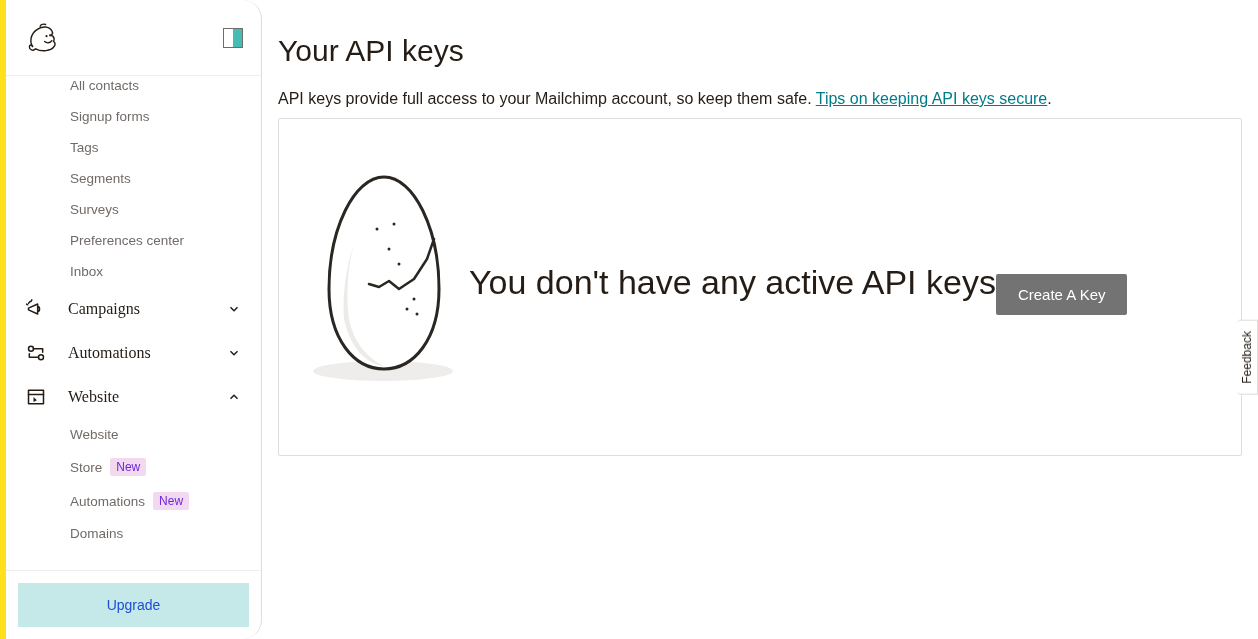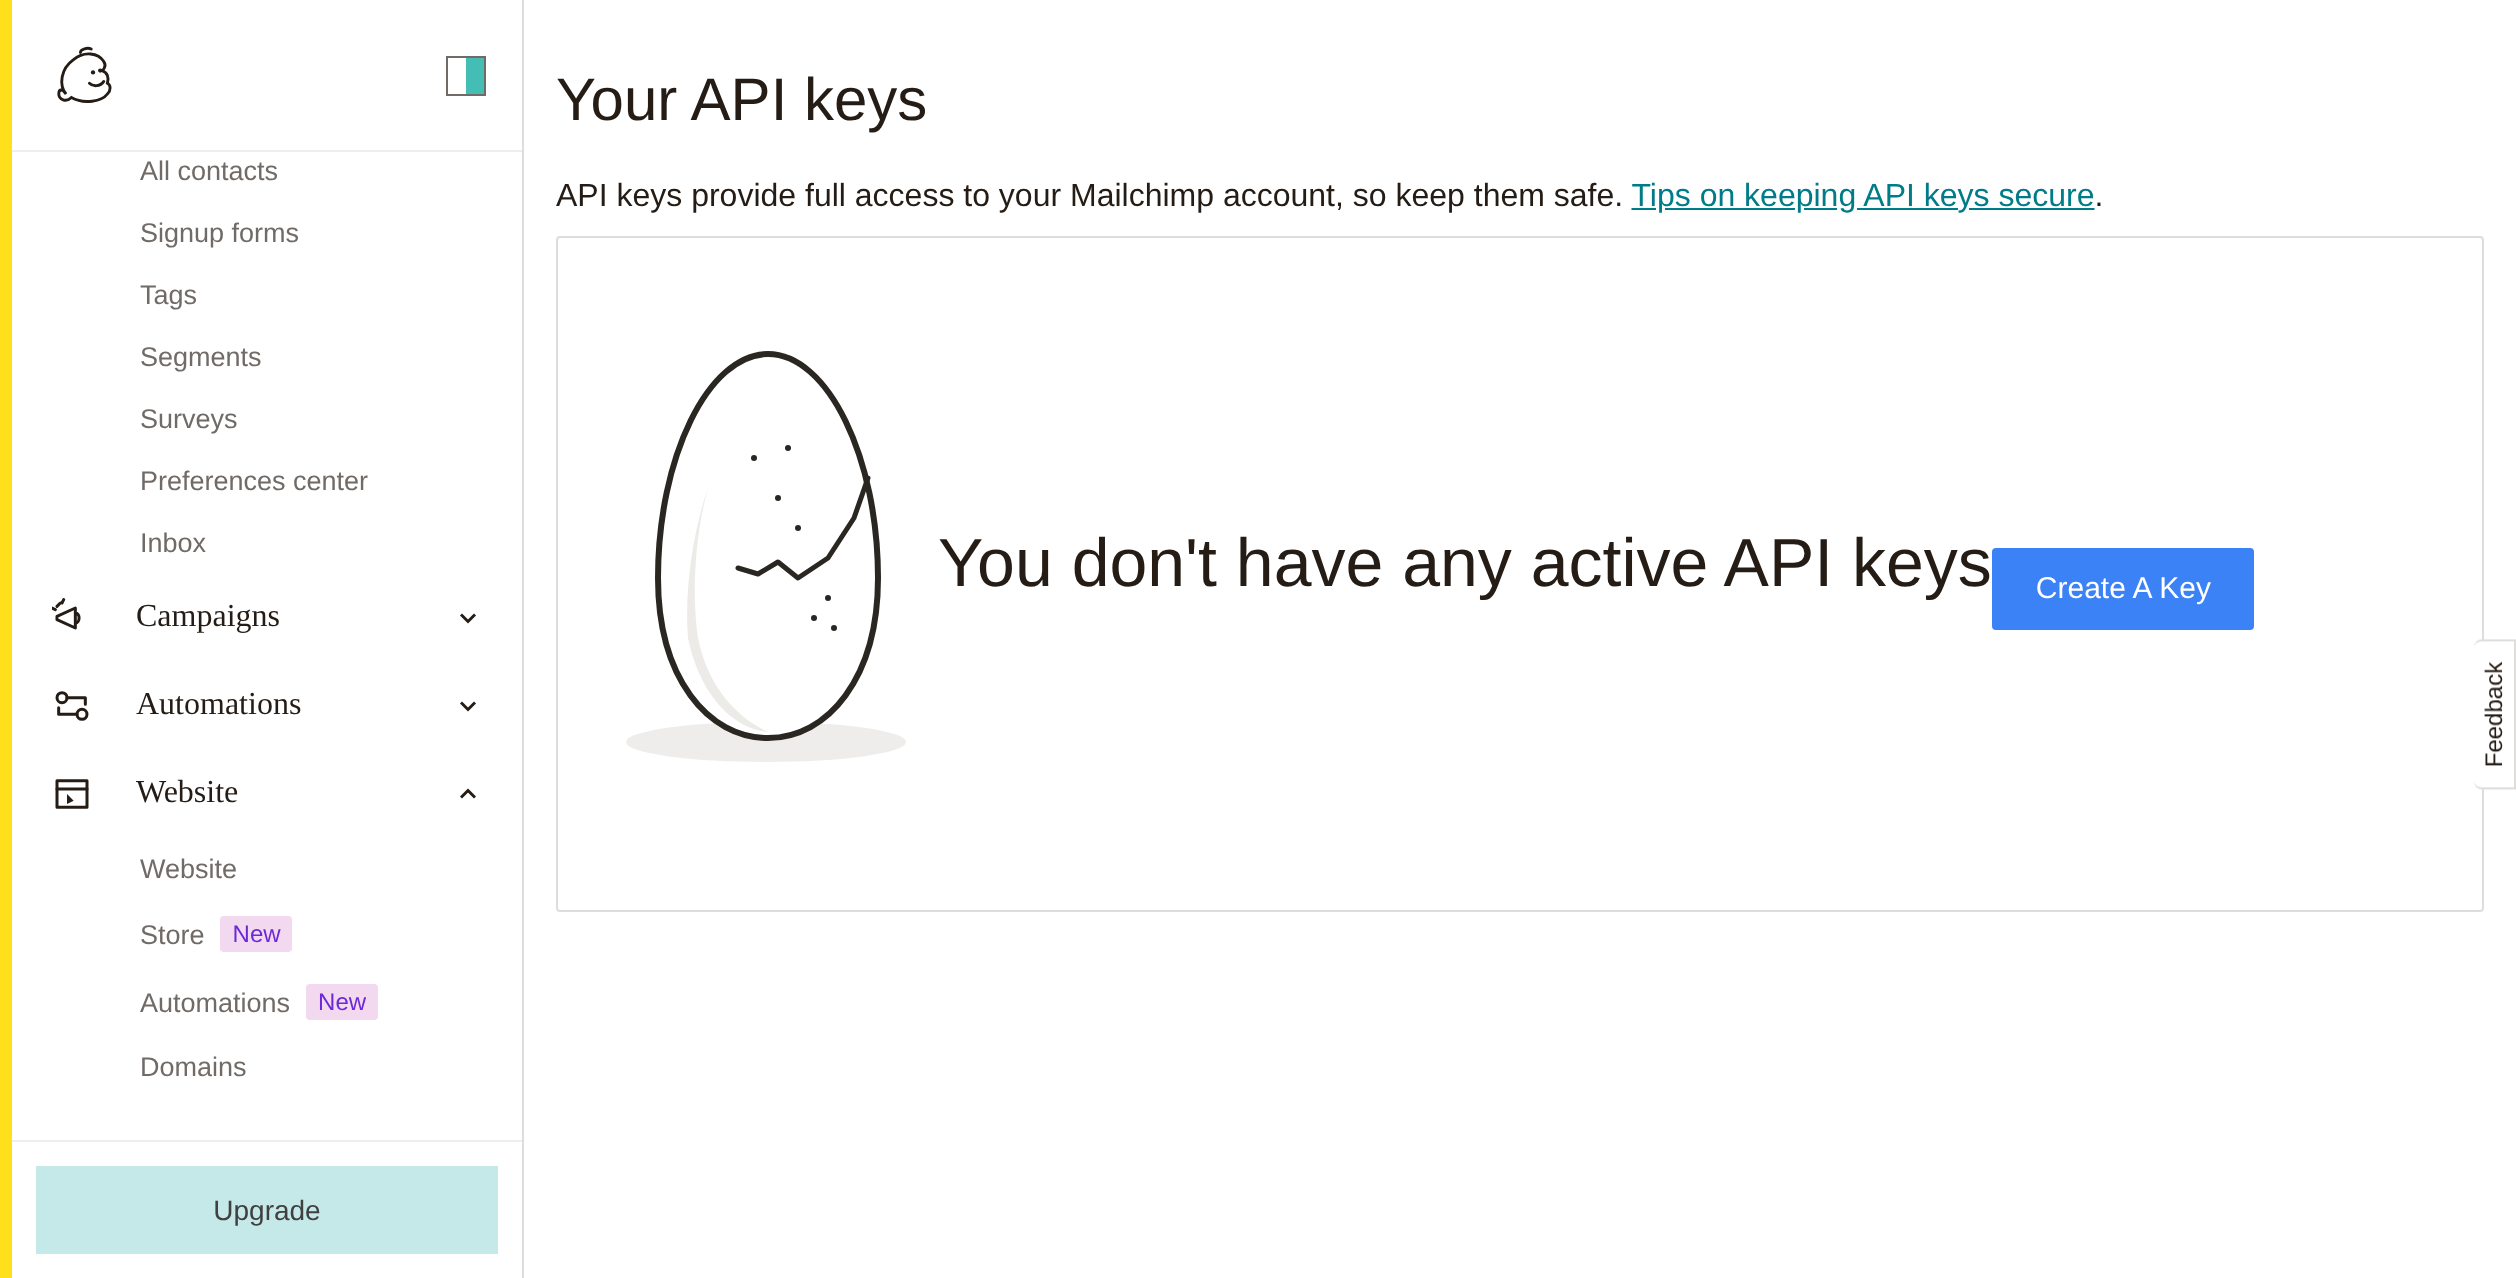--- a/index.html
+++ b/index.html
@@ -1,50 +1,50 @@
 <!DOCTYPE html>
 <html><head>
 <meta charset="utf-8">
 <style>
   * { box-sizing: border-box; margin: 0; padding: 0; }
   html, body { height: 100%; font-family: "Helvetica Neue", Helvetica, Arial, sans-serif; font-size: 14px; color: #241c15; }
   body { display: flex; width: 1258px; height: 639px; overflow: hidden; border-left: 6px solid #ffe01b; }
   
-  .sidebar { width: 256px; border-right: 1px solid #dedddc; display: flex; flex-direction: column; background: #fff; position: relative; }
+  .sidebar { width: 256px; border-right: 1px solid #dedddc; display: flex; flex-direction: column; background: #fff; position: relative; border-radius: 19px; }
   .sidebar-header { height: 76px; display: flex; align-items: center; justify-content: space-between; padding: 0 18px; border-bottom: 1px solid #efeeea; }
   .logo svg { width: 36px; height: 36px; display: block; }
   .panel-toggle { width: 20px; height: 20px; border: 1px solid #716b67; display: flex; cursor: pointer; }
   .panel-toggle .half { flex: 1; }
   .panel-toggle .filled { background: #44bdb5; }
   .nav-scroll { flex: 1; overflow-y: auto; position: relative; padding-top: 0; }
   .nav-scroll::-webkit-scrollbar { width: 8px; }
   .nav-scroll::-webkit-scrollbar-thumb { background: #d0cfcd; border-radius: 4px; }
   .nav-scroll::-webkit-scrollbar-track { background: transparent; }
   .nav-sub { list-style: none; padding-left: 64px; }
   .nav-sub li { padding: 8px 0; font-size: 13.5px; color: #716b67; cursor: pointer; display: flex; align-items: center; gap: 8px; }
   .nav-top { list-style: none; }
   .nav-top > li { display: flex; align-items: center; padding: 12px 20px; cursor: pointer; justify-content: space-between; }
   .nav-top > li .left { display: flex; align-items: center; gap: 22px; }
   .nav-top .icon { width: 20px; height: 20px; display:flex; align-items:center; justify-content:center; }
   .nav-label { font-size: 16px; font-family: Georgia, 'Times New Roman', serif; color: #241c15; }
   .chevron svg { width: 14px; height: 14px; display:block; }
   .badge { background: #f2d9f0; color: #6d28d9; font-size: 12px; padding: 2px 6px; border-radius: 2px; }
   .sidebar-footer { padding: 12px; border-top: 1px solid #efeeea; }
-  .upgrade-btn { width: 100%; background: #c5e8e8; color: #404040; border: none; font-weight: 500; font-size: 14px; padding: 14px 0; cursor: pointer; }
+  .upgrade-btn { width: 100%; background: #c5e8e8; color: #1d4ed8; border: none; font-weight: 500; font-size: 14px; padding: 14px 0; cursor: pointer; }
   .cut-top { padding-top: 0; }
   .cut-top li:first-child { padding-top: 4px; margin-top: -2px; }
   
   .main { flex: 1; padding: 34px 16px 20px 16px; overflow-y: auto; position: relative; }
   .page-title { font-size: 30px; font-weight: 400; margin-bottom: 22px; }
   .page-desc { font-size: 16px; color: #241c15; margin-bottom: 10px; }
   .page-desc a { color: #007c89; text-decoration: underline; }
   .card { border: 1px solid #dedddc; border-radius: 2px; padding: 50px 20px 36px 20px; display: flex; flex-direction: row; align-items: center; }
   .egg-illustration { width: 170px; height: 220px; margin-bottom: 30px; }
   .empty-heading { font-size: 34px; font-weight: 400; margin-bottom: 24px; text-align: center; }
-  .create-btn { background: #3b82f6; color: #fff; border: none; padding: 12px 22px; font-size: 15px; font-weight: 500; cursor: pointer; border-radius: 2px; }
+  .create-btn { background: #737373; color: #fff; border: none; padding: 12px 22px; font-size: 15px; font-weight: 500; cursor: pointer; border-radius: 2px; }
   
   .feedback-tab { position: fixed; right: 0; top: 320px; writing-mode: vertical-rl; transform: rotate(180deg); background: #fff; border: 1px solid #dedddc; border-right: none; padding: 10px 3px; font-size: 12px; cursor: pointer; border-radius: 0 4px 4px 0; }
 </style>
 </head>
 <body>
 
 <aside class="sidebar">
   <div class="sidebar-header">
     <span class="logo">
       <svg viewBox="0 0 40 40" fill="none" stroke="#241c15" stroke-width="1.6">

